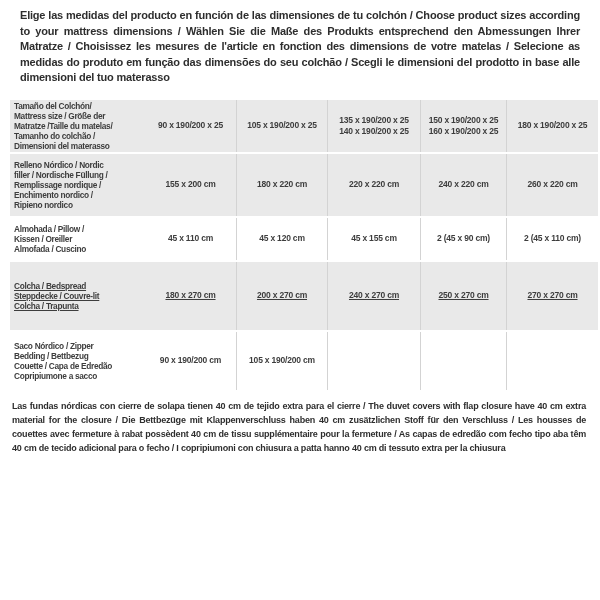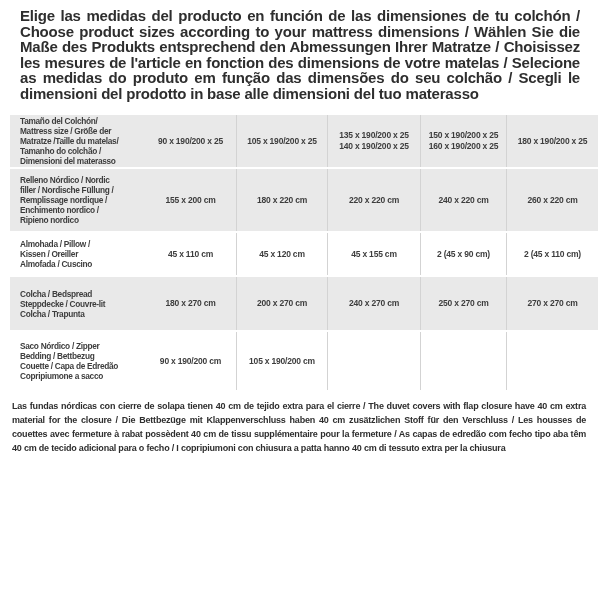--- a/index.html
+++ b/index.html
@@ -7,21 +7,21 @@
     width:600px; height:600px;
     background:#ffffff;
     font-family:"Liberation Sans", sans-serif;
     color:#333333;
     overflow:hidden;
   }
   .page { width:600px; height:600px; position:relative; }
 
   .intro {
     margin:8px 20px 0 20px;
-    font-size:15px; font-weight:bold;
+    font-size:11px; font-weight:bold;
     letter-spacing:-0.2px;
     line-height:15.5px;
     text-align:justify;
     color:#2e2e2e;
     white-space:normal;
   }
 
   .size-table {
     margin:12px 0 0 10px;
     width:588px;
@@ -32,39 +32,39 @@
   .size-table td {
     font-size:8.5px; font-weight:bold;
     letter-spacing:-0.2px;
     vertical-align:middle;
     color:#3d3d3d;
     white-space:pre-line;
     padding:0;
   }
   .size-table td.lbl {
     text-align:left;
-    padding-left:10px;
+    padding-left:4px;
     font-size:8.3px;
     letter-spacing:-0.3px;
     line-height:10px;
   }
   .size-table td.val {
     text-align:center;
     line-height:11px;
   }
   .size-table td:nth-child(n+3) { border-left:1px solid #d3d3d3; }
   tr.gray td { background:#e9e9e9; }
   tr.white td { background:#ffffff; }
 
   tr.h52 td { height:52px; }
   tr.h58 td { height:58px; }
   tr.h60 td { height:60px; }
   tr.h62 td { height:62px; }
   tr.h42 td { height:42px; }
-  tr.h53 td { height:53px; }
+  tr.h53 td { height:68px;text-decoration:underline; }
 
   .footnote {
     margin:7px 14px 0 12px;
     font-size:9px; font-weight:bold;
     letter-spacing:-0.2px;
     line-height:14px;
     text-align:justify;
     color:#2e2e2e;
   }
 </style>

